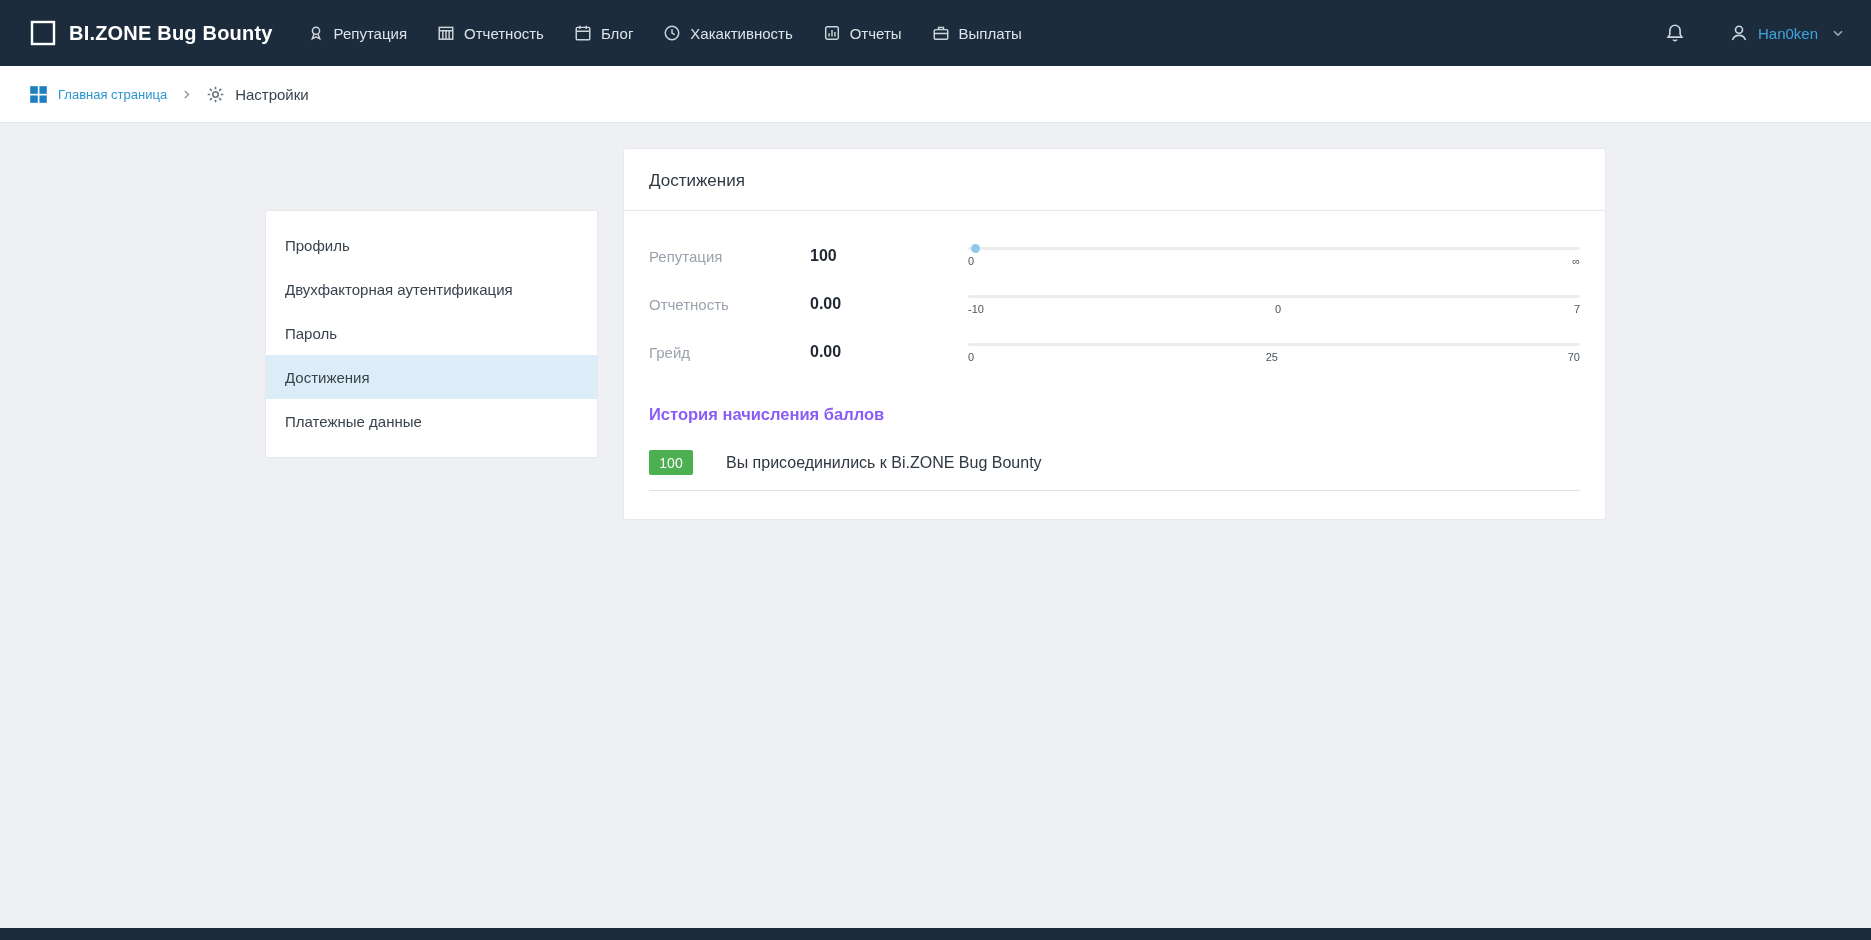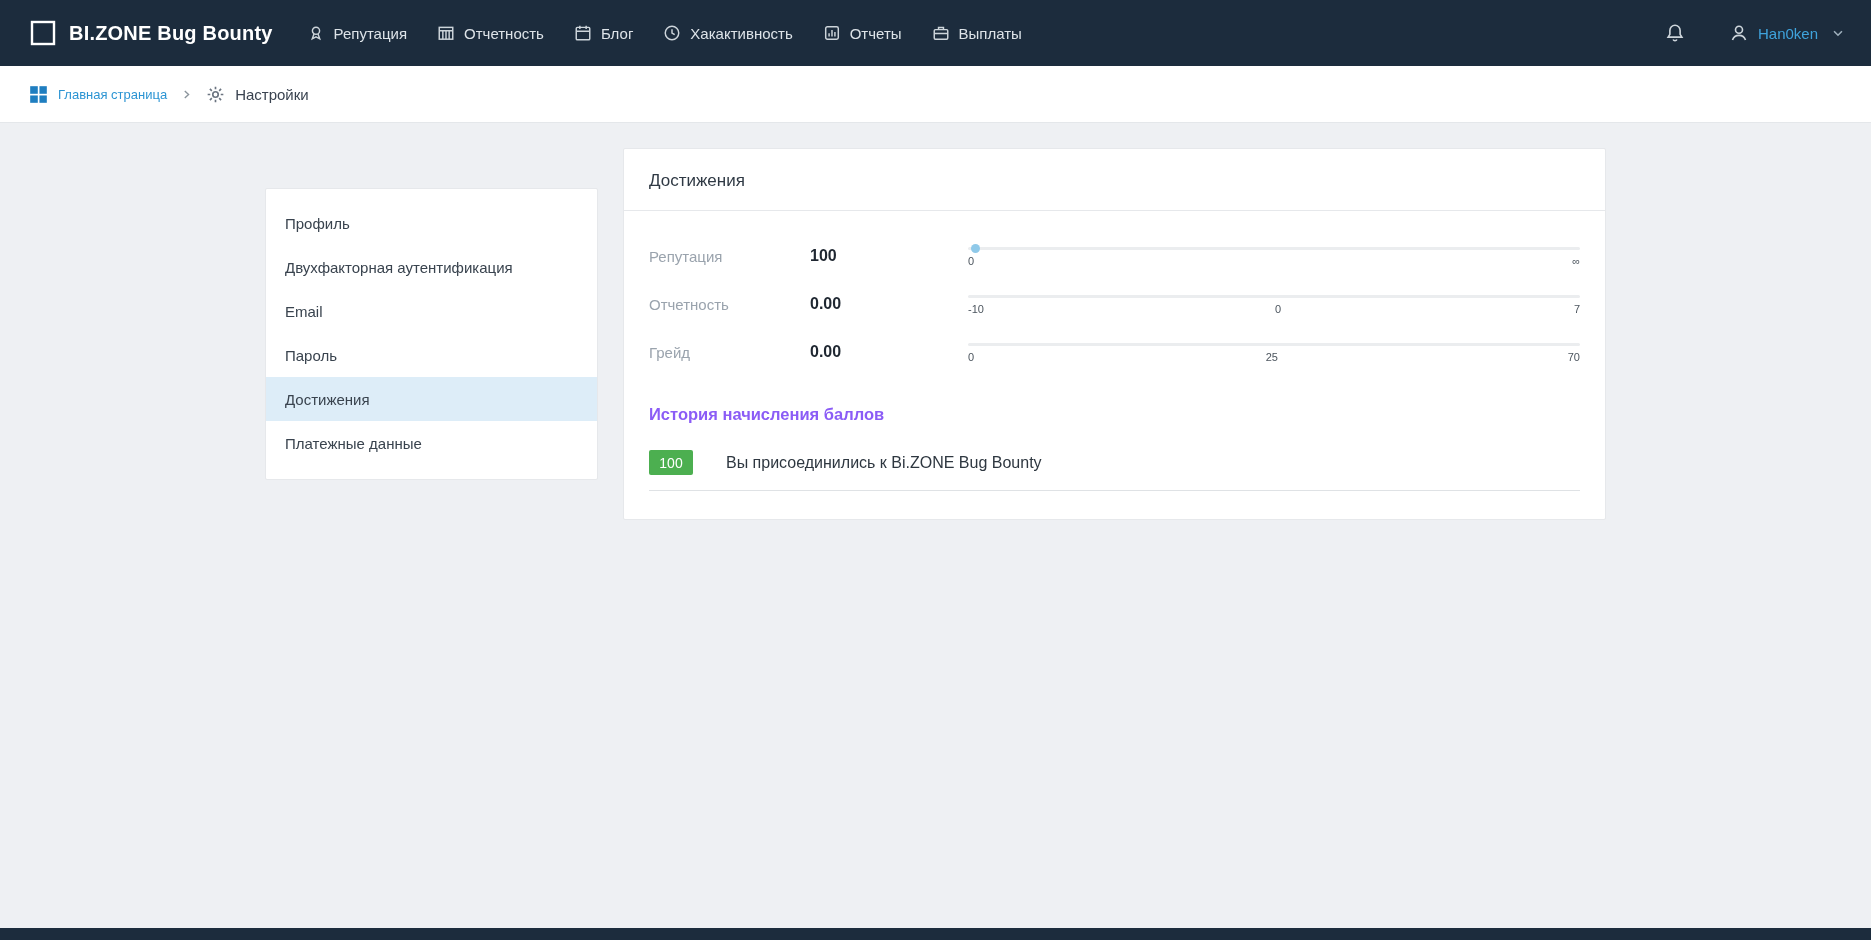--- a/index.html
+++ b/index.html
@@ -277,21 +277,20 @@
     </span>
     <span class="crumb-current-text">Настройки</span>
   </span>
 </div>
 
 <div class="content">
 
   <aside class="card settings-nav">
     <div class="settings-item">Профиль</div>
     <div class="settings-item">Двухфакторная аутентификация</div>
-    <div class="settings-item">Email</div>
     <div class="settings-item">Пароль</div>
     <div class="settings-item active">Достижения</div>
     <div class="settings-item">Платежные данные</div>
   </aside>
 
   <section class="card main-card">
     <div class="card-header">Достижения</div>
     <div class="card-body">
 
       <div class="metric-row">

